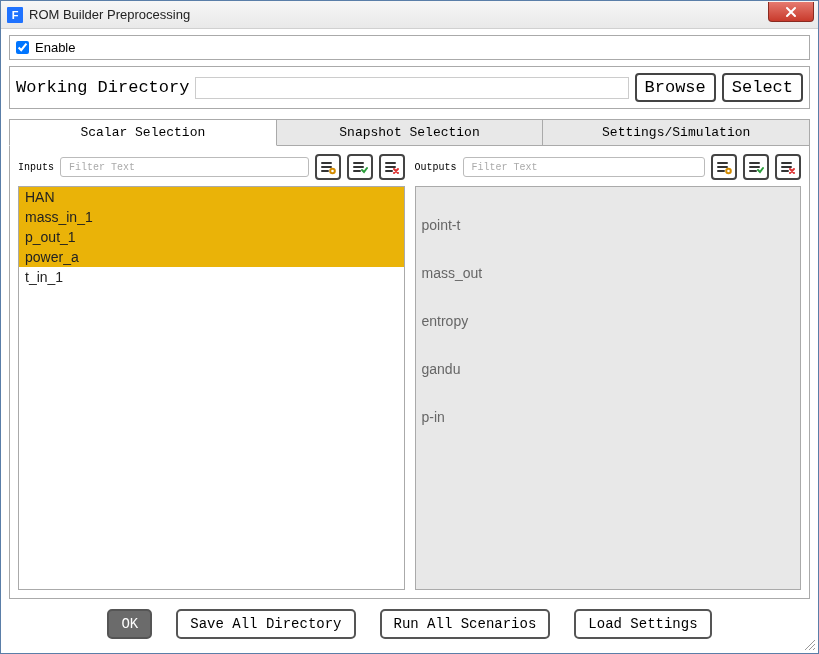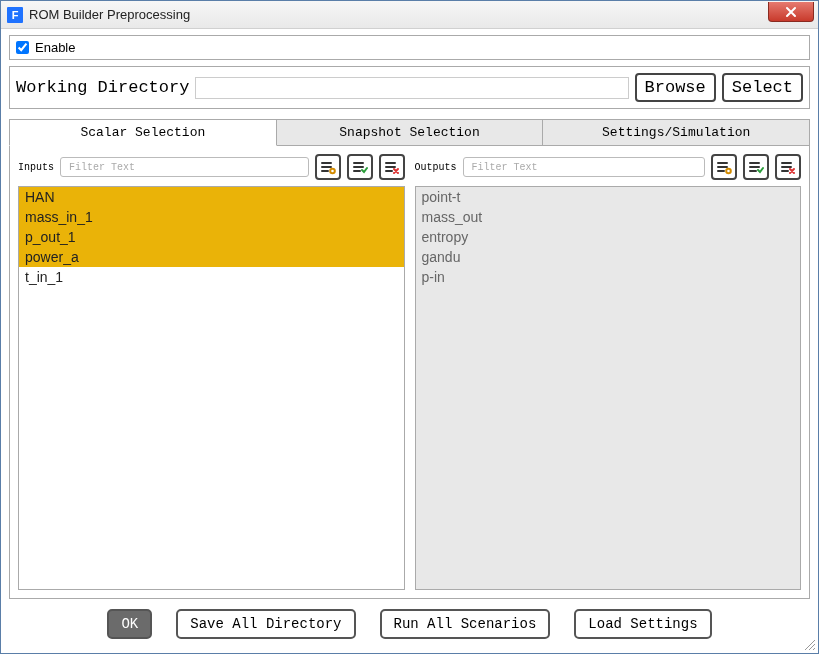--- a/index.html
+++ b/index.html
@@ -173,21 +173,21 @@
     overflow: auto;
     padding: 0;
   }
   .listbox.dim { background: #e8e8e8; }
   .listbox .item {
     padding: 2px 6px;
     font-size: 14px;
     color: #222;
     cursor: default;
   }
-  .listbox.dim .item { color: #666; }
+  .listbox.dim .item { color: #666; margin-top: 28px; }
   .listbox .sel {
     background: #eab308;
   }
   .footer {
     display: flex;
     justify-content: center;
     gap: 24px;
     padding: 10px 0 8px 0;
   }
   .footer .fbtn {

